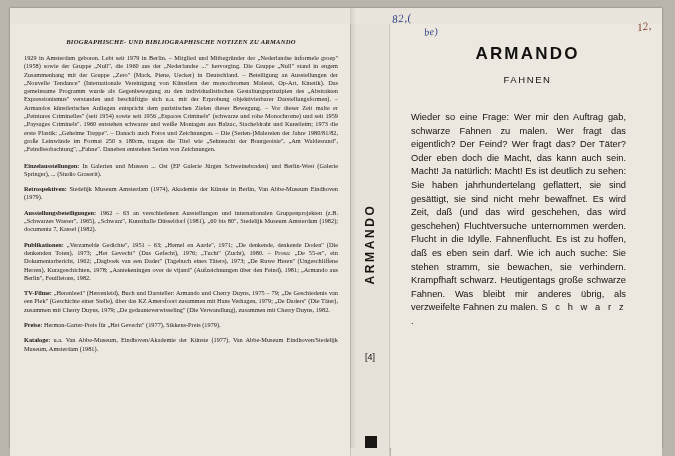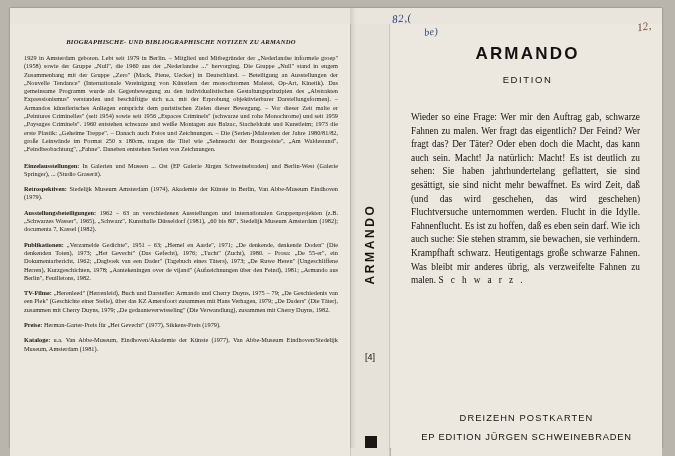--- a/index.html
+++ b/index.html
@@ -125,22 +125,22 @@
     letter-spacing: 1.6px;
     color: #141210;
     margin: 0 0 26px 0;
     font-family: "Liberation Sans", sans-serif;
   }
   .cover-text {
     font-size: 9.3px;
     line-height: 13.6px;
     text-align: justify;
     color: #141210;
-    margin: 0 6px 0 2px;
-    font-family: Liberation Serif, serif;
+    margin: 0 20px 0 2px;
+    font-family: Liberation Sans, sans-serif;
   }
   .cover-text .spaced {
     letter-spacing: 2.4px;
   }
   .cover-footer {
     position: absolute;
     left: 0;
     right: 0;
     bottom: 22px;
     text-align: center;
@@ -235,28 +235,24 @@
     </div>
 
     <div class="panel panel-spine">
       <div class="spine-text">ARMANDO</div>
       <div class="spine-mark"></div>
     </div>
     <div class="page-number">[4]</div>
 
     <div class="panel panel-cover">
       <div class="cover-title">ARMANDO</div>
-      <div class="cover-subtitle">EDITION</div>
+      <div class="cover-subtitle">FAHNEN</div>
       <div class="cover-text">
         <span>Wieder so eine Frage: Wer mir den Auftrag gab, schwarze Fahnen zu malen. Wer fragt das eigentlich? Der Feind? Wer fragt das? Der Täter? Oder eben doch die Macht, das kann auch sein. Macht! Ja natürlich: Macht! Es ist deutlich zu sehen: Sie haben jahrhundertelang geflattert, sie sind gesättigt, sie sind nicht mehr bewaffnet. Es wird Zeit, daß (und das wird geschehen, das wird geschehen) Fluchtversuche unternommen werden. Flucht in die Idylle. Fahnenflucht. Es ist zu hoffen, daß es eben sein darf. Wie ich auch suche: Sie stehen stramm, sie bewachen, sie verhindern. Krampfhaft schwarz. Heutigentags große schwarze Fahnen. Was bleibt mir anderes übrig, als verzweifelte Fahnen zu malen.</span>
         <span class="spaced">S c h w a r z .</span>
-      </div>
-      <div class="cover-footer">
-        <div class="cover-footer-line1">DREIZEHN POSTKARTEN</div>
-        <div class="cover-footer-line2">EP EDITION JÜRGEN SCHWEINEBRADEN</div>
       </div>
     </div>
 
     <div class="edge-shadow" style="left:340px;"></div>
   </div>
 
   <div class="annot" style="left:392px; top:12px;">82,(</div>
   <div class="annot" style="left:424px; top:26px; font-size:10px;">be)</div>
   <div class="annot-2" style="left:637px; top:20px;">12,</div>
 </div>

